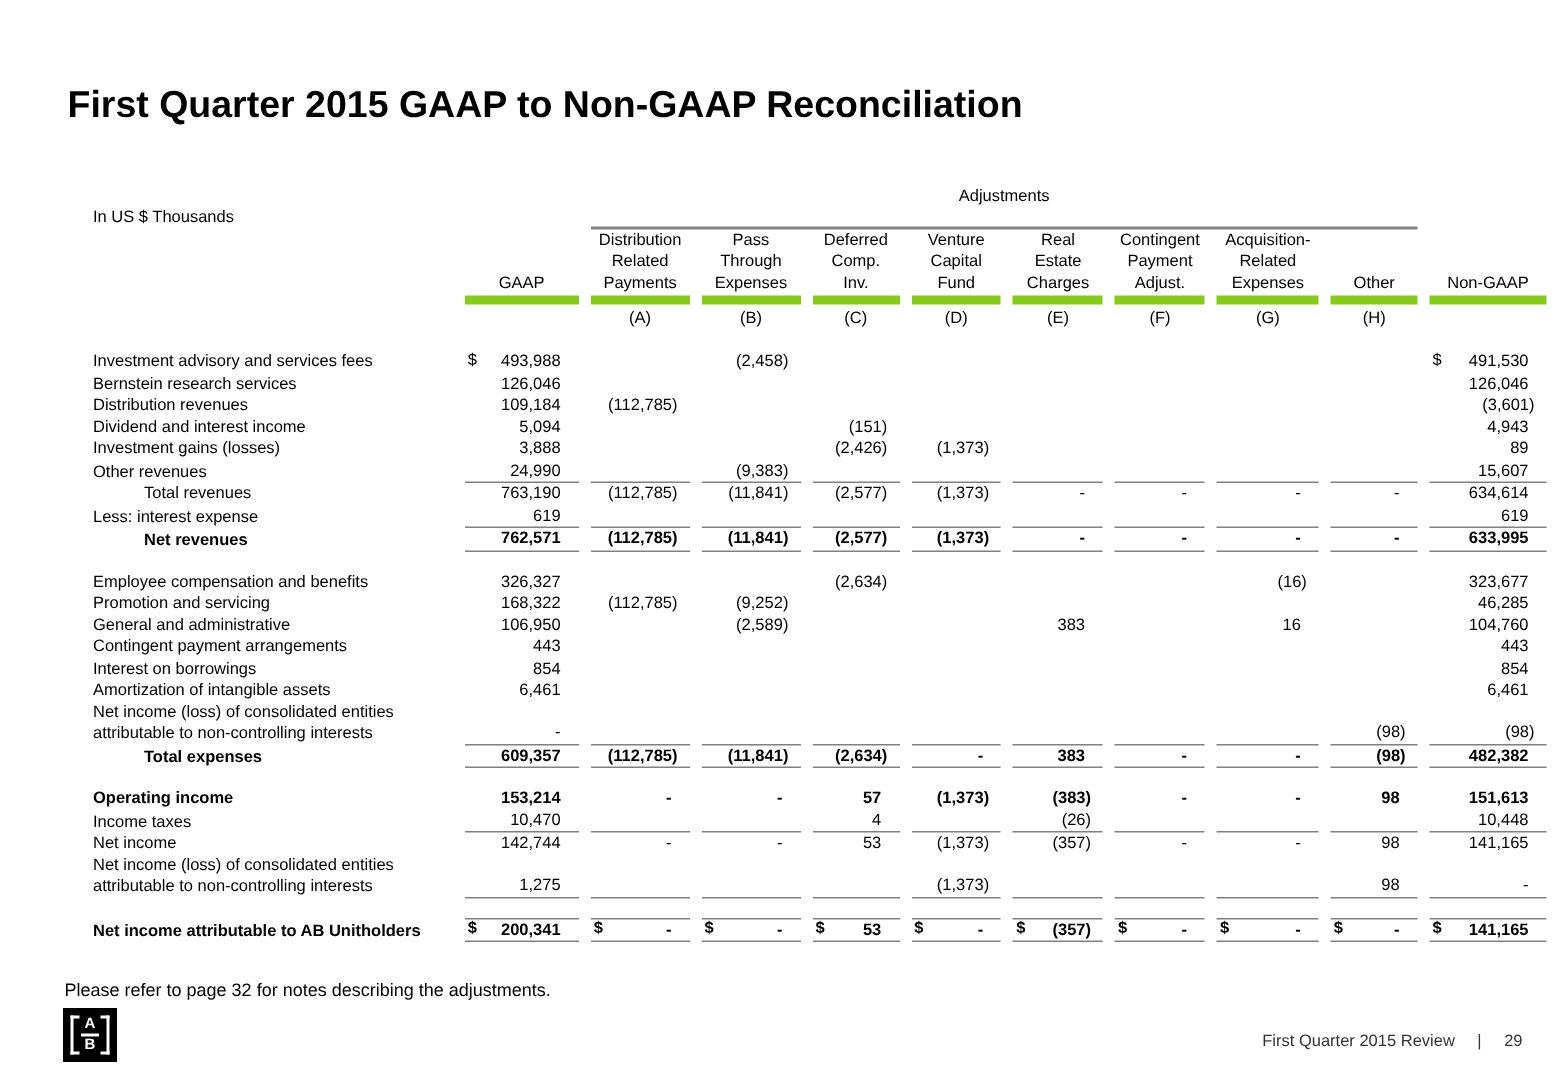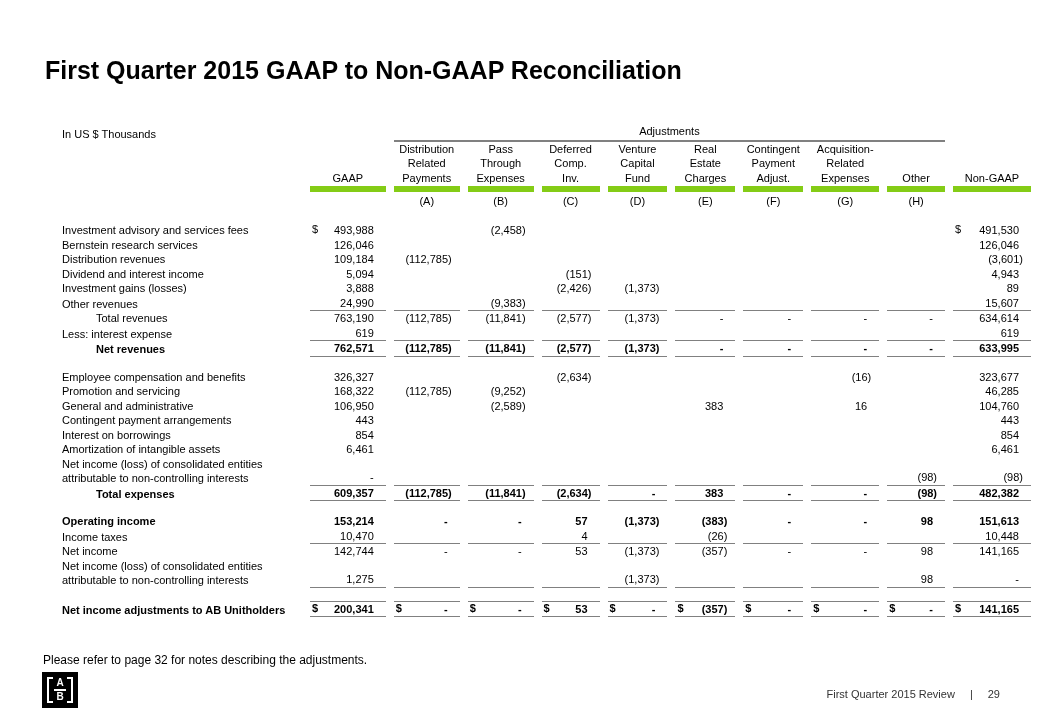--- a/index.html
+++ b/index.html
@@ -5,21 +5,21 @@
   html,body{margin:0;padding:0;background:#ffffff;}
   .slide{position:relative;width:1039px;height:720px;background:#ffffff;
          font-family:"Liberation Sans",sans-serif;color:#000;overflow:hidden;}
   .title{position:absolute;left:45px;top:56px;font-size:25px;font-weight:bold;white-space:nowrap;}
 
   table.recon{position:absolute;left:34px;top:124px;border-collapse:separate;border-spacing:8px 0;table-layout:fixed;margin-left:20px;}
   th,td{margin:0;padding:0;font-size:11px;font-weight:normal;line-height:14.5px;
         vertical-align:bottom;white-space:nowrap;}
   th.lbl{border:none;}
   .units{text-align:left;}
-  .adj{text-align:center;border-bottom:2px solid #808080;padding-bottom:1px;}
+  .adj{text-align:center;border-bottom:2px solid #808080;padding-bottom:12px;}
   .ch{border-bottom:6px solid #84cc16;text-align:center;padding-bottom:1px;}
   .cl{text-align:center;height:18px;vertical-align:middle;}
   td.lbl{text-align:left;}
   td.lbl.ind{padding-left:34px;}
   .num{text-align:right;position:relative;}
   .num .val{display:inline-block;padding-right:12px;}
   .num .val.paren{padding-right:8px;}
   .num .ds{position:absolute;left:2px;bottom:1px;}
   td.u{border-bottom:1px solid #808080;}
   tr.topline td.num{border-top:1px solid #808080;}
@@ -27,21 +27,21 @@
   tr.spacer td{height:13px;border:none;}
 
   .footnote{position:absolute;left:43px;top:653px;font-size:12px;}
   .logo{position:absolute;left:42px;top:672px;width:36px;height:36px;background:#000;
         display:flex;align-items:center;justify-content:center;}
   .logo .bl{width:4px;height:22px;border-left:2px solid #fff;border-top:2px solid #fff;border-bottom:2px solid #fff;}
   .logo .br{width:4px;height:22px;border-right:2px solid #fff;border-top:2px solid #fff;border-bottom:2px solid #fff;}
   .logo .ab{display:flex;flex-direction:column;align-items:center;color:#fff;line-height:1;margin:0 1px;}
   .logo .ab .lt{font-size:10px;font-weight:bold;}
   .logo .rule{width:12px;height:2px;background:#fff;margin:1px 0;}
-  .footer{position:absolute;right:39px;top:688px;font-size:11px;color:#333;}
+  .footer{position:absolute;right:24px;top:688px;font-size:11px;color:#333;}
   .footer .sep{margin:0 15px;}
 </style>
 </head>
 <body>
 
 <div class="slide">
 
   <div class="title">First Quarter 2015 GAAP to Non-GAAP Reconciliation</div>
 
   <table class="recon">
@@ -451,21 +451,21 @@
           <td class="num u"><span class="val"></span></td>
           <td class="num u"><span class="val"></span></td>
           <td class="num u"><span class="val">98</span></td>
           <td class="num u"><span class="val">-</span></td>
         </tr>
         <tr class="spacer">
           <td colspan="11"></td>
         </tr>
         <tr class="b topline">
           <td class="lbl">
-            <div>Net income adjustments to AB Unitholders</div>
+            <div>Net income attributable to AB Unitholders</div>
           </td>
           <td class="num u"><span class="ds">$</span><span class="val">200,341</span></td>
           <td class="num u"><span class="ds">$</span><span class="val">-</span></td>
           <td class="num u"><span class="ds">$</span><span class="val">-</span></td>
           <td class="num u"><span class="ds">$</span><span class="val">53</span></td>
           <td class="num u"><span class="ds">$</span><span class="val">-</span></td>
           <td class="num u"><span class="ds">$</span><span class="val paren">(357)</span></td>
           <td class="num u"><span class="ds">$</span><span class="val">-</span></td>
           <td class="num u"><span class="ds">$</span><span class="val">-</span></td>
           <td class="num u"><span class="ds">$</span><span class="val">-</span></td>

